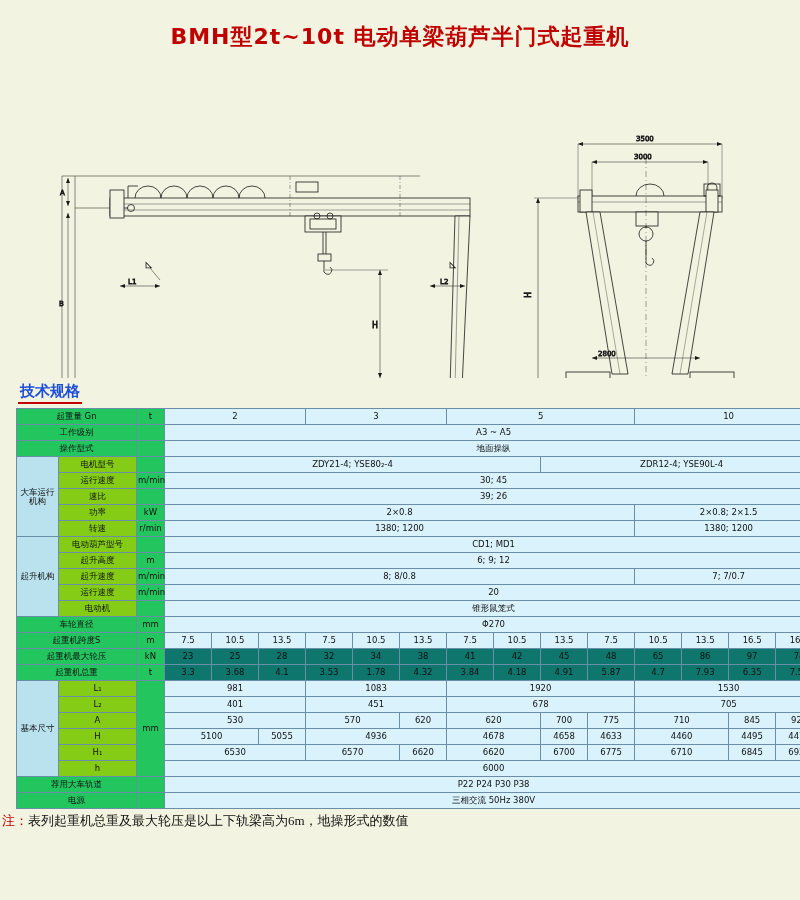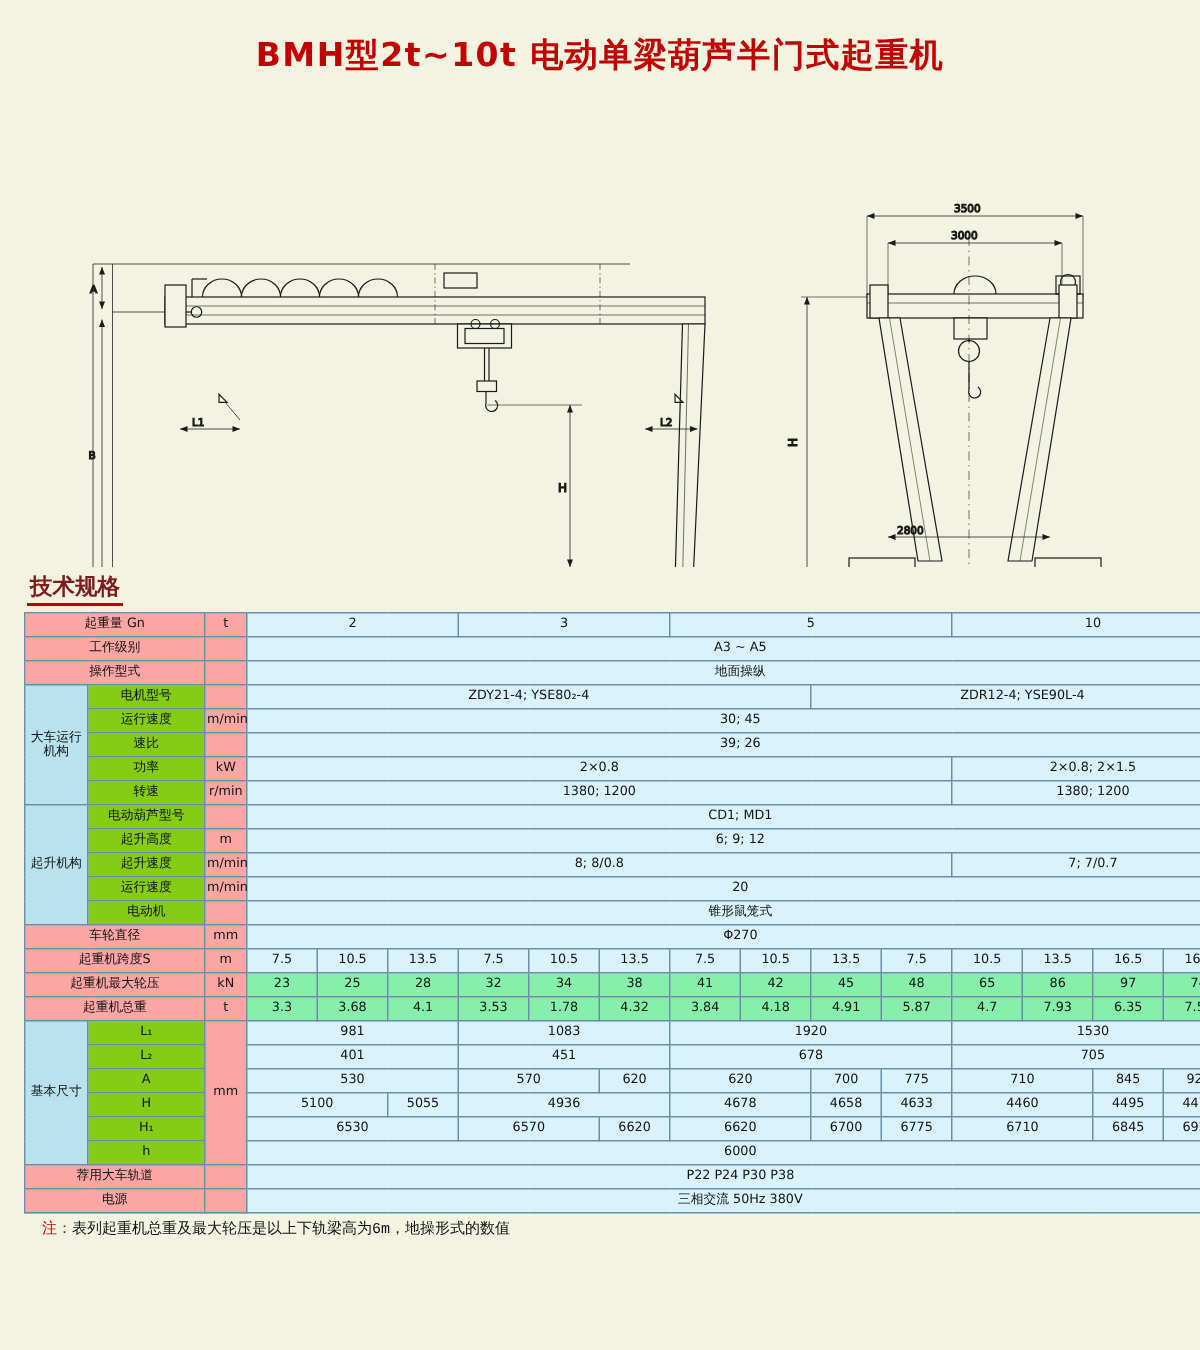--- a/index.html
+++ b/index.html
@@ -23,21 +23,21 @@
     font-family:"DejaVu Sans","Liberation Sans",sans-serif;
   }
 
   
   .drawing{position:relative;width:800px;height:320px;margin-top:6px;}
   .drawing svg{display:block;}
 
   
   .sec-head{
     margin:4px 0 4px 18px;
-    color:#7f1d1d;
+    color:#1d4ed8;
     font-weight:bold;
     font-size:15px;
     border-bottom:2px solid #c00000;
     display:inline-block;
     padding:0 2px 1px 2px;
   }
 
   
   .tablewrap{padding:0 16px;}
   table.spec{
@@ -49,29 +49,29 @@
   }
   table.spec td{
     border:1px solid #6b8ea8;
     text-align:center;
     vertical-align:middle;
     height:15px;
     padding:0 1px;
     line-height:1.05;
     color:#111;
   }
-  td.lbl{background:#fca5a5;white-space:nowrap;font-size:8.5px;}
+  td.lbl{background:#22c55e;white-space:nowrap;font-size:8.5px;}
   td.lbl2{background:#84cc16;white-space:nowrap;font-size:8.5px;}
   td.val{background:#d9f2fb;}
-  td.val2{background:#86efac;}
+  td.val2{background:#0f766e;}
   td.grp{background:#b9e2ee;font-size:8.5px;}
   .note{
-    font-size:10px;
-    padding:3px 18px 0 28px;
-    font-family:Liberation Mono, monospace;
+    font-size:13px;
+    padding:3px 18px 0 2px;
+    font-family:Liberation Serif, serif;
   }
   .note .lead{color:#c00000;}
 </style>
 </head>
 <body>
 
 <div class="page">
 
   <div class="title">BMH型2t~10t 电动单梁葫芦半门式起重机</div>
 

